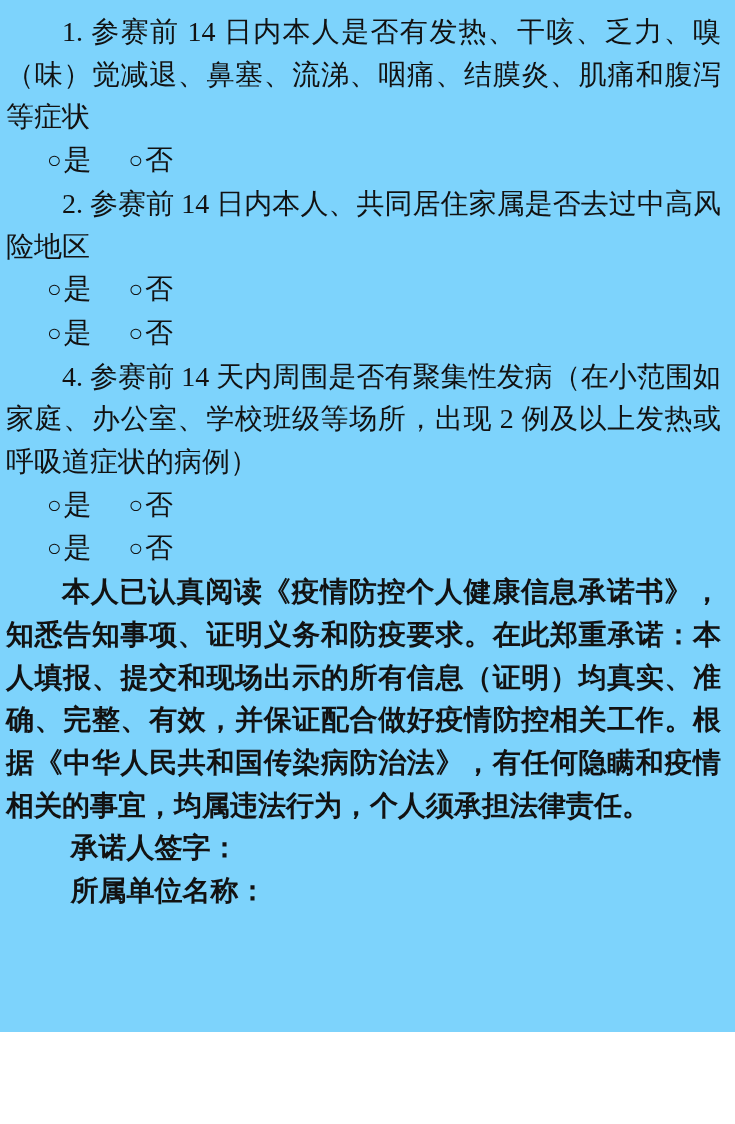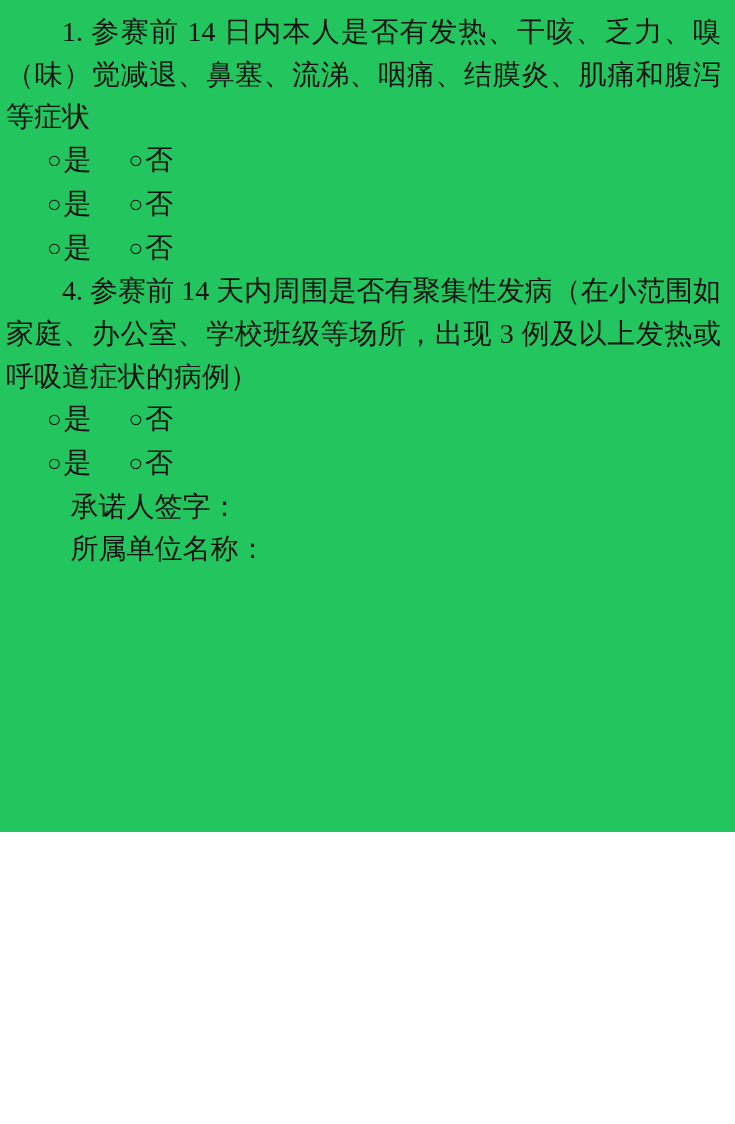--- a/index.html
+++ b/index.html
@@ -1,22 +1,22 @@
 <!DOCTYPE html>
 <html><head>
 <meta charset="utf-8">
 <style>
   * { margin: 0; padding: 0; box-sizing: border-box; }
   html, body { background: #ffffff; }
   .page {
     position: relative;
     width: 735px;
-    height: 832px;
+    height: 1032px;
     margin: 0 auto;
-    background: #22c55e;
+    background: #7dd3fc;
     color: #121212;
     font-family: "Liberation Serif", "DejaVu Serif", serif;
     font-size: 28px;
     line-height: 42.7px;
     padding: 11px 14px 0 6px;
     overflow: hidden;
   }
   .para {
     text-align: justify;
     text-indent: 2em;
@@ -30,48 +30,50 @@
   .opt + .opt { margin-left: 37px; }
   .radio {
     display: inline-block;
     font-size: 24px;
     transform: translateY(-1px);
     margin-right: 2px;
   }
   .bold { font-weight: bold; }
   .sig-line {
     text-indent: 2.3em;
-    font-weight: normal;
+    font-weight: bold;
     text-align: left;
   }
 </style>
 </head>
 <body>
 
 <div class="page">
 
   <p class="para">1. 参赛前 14 日内本人是否有发热、干咳、乏力、嗅（味）觉减退、鼻塞、流涕、咽痛、结膜炎、肌痛和腹泻等症状</p>
   <div class="answers">
     <span class="opt"><span class="radio">○</span><span>是</span></span><span class="opt"><span class="radio">○</span><span>否</span></span>
   </div>
 
+  <p class="para">2. 参赛前 14 日内本人、共同居住家属是否去过中高风险地区</p>
   <div class="answers">
     <span class="opt"><span class="radio">○</span><span>是</span></span><span class="opt"><span class="radio">○</span><span>否</span></span>
   </div>
 
   <div class="answers">
     <span class="opt"><span class="radio">○</span><span>是</span></span><span class="opt"><span class="radio">○</span><span>否</span></span>
   </div>
 
-  <p class="para">4. 参赛前 14 天内周围是否有聚集性发病（在小范围如家庭、办公室、学校班级等场所，出现 3 例及以上发热或呼吸道症状的病例）</p>
+  <p class="para">4. 参赛前 14 天内周围是否有聚集性发病（在小范围如家庭、办公室、学校班级等场所，出现 2 例及以上发热或呼吸道症状的病例）</p>
   <div class="answers">
     <span class="opt"><span class="radio">○</span><span>是</span></span><span class="opt"><span class="radio">○</span><span>否</span></span>
   </div>
 
   <div class="answers">
     <span class="opt"><span class="radio">○</span><span>是</span></span><span class="opt"><span class="radio">○</span><span>否</span></span>
   </div>
 
+  <p class="para bold">本人已认真阅读《疫情防控个人健康信息承诺书》，知悉告知事项、证明义务和防疫要求。在此郑重承诺：本人填报、提交和现场出示的所有信息（证明）均真实、准确、完整、有效，并保证配合做好疫情防控相关工作。根据《中华人民共和国传染病防治法》，有任何隐瞒和疫情相关的事宜，均属违法行为，个人须承担法律责任。</p>
 
   <p class="sig-line">承诺人签字：</p>
   <p class="sig-line">所属单位名称：</p>
 
 </div>
 
 </body></html>

